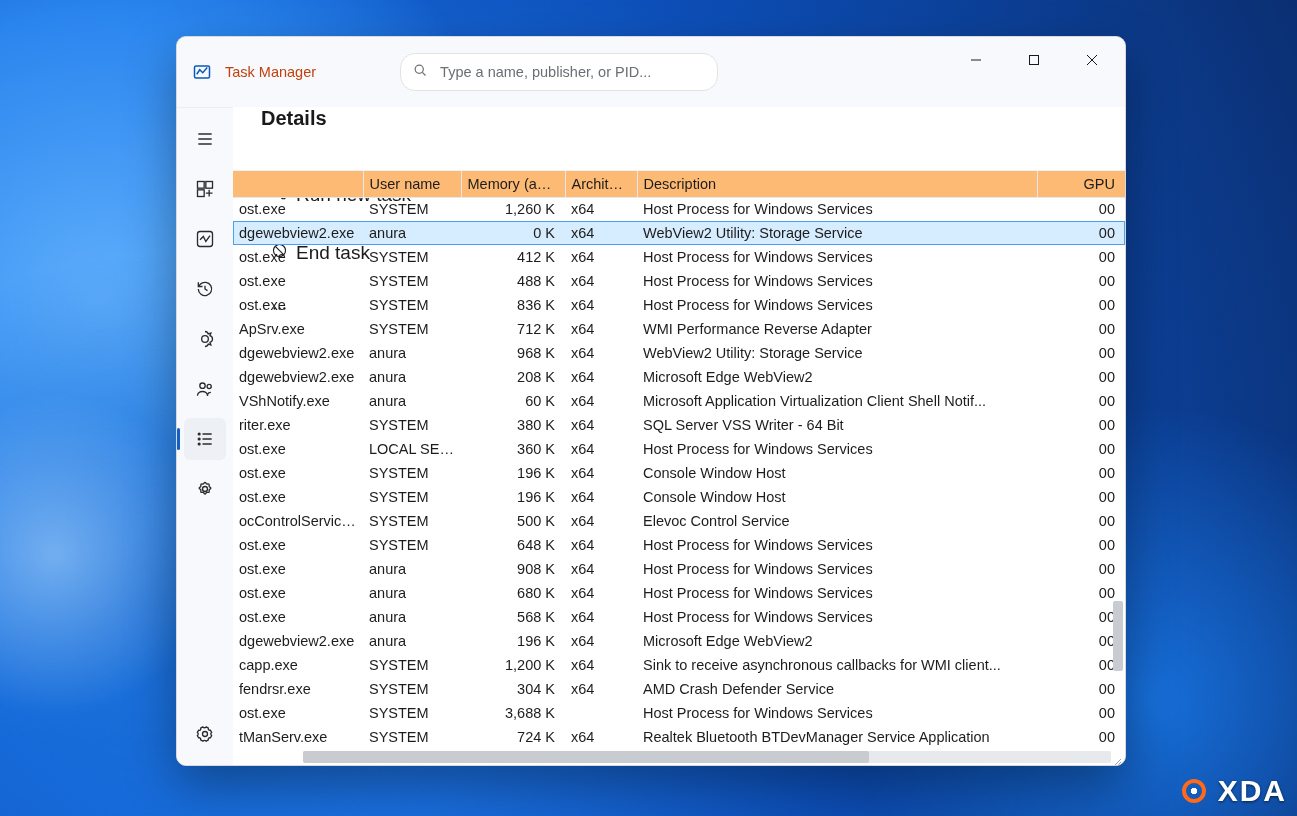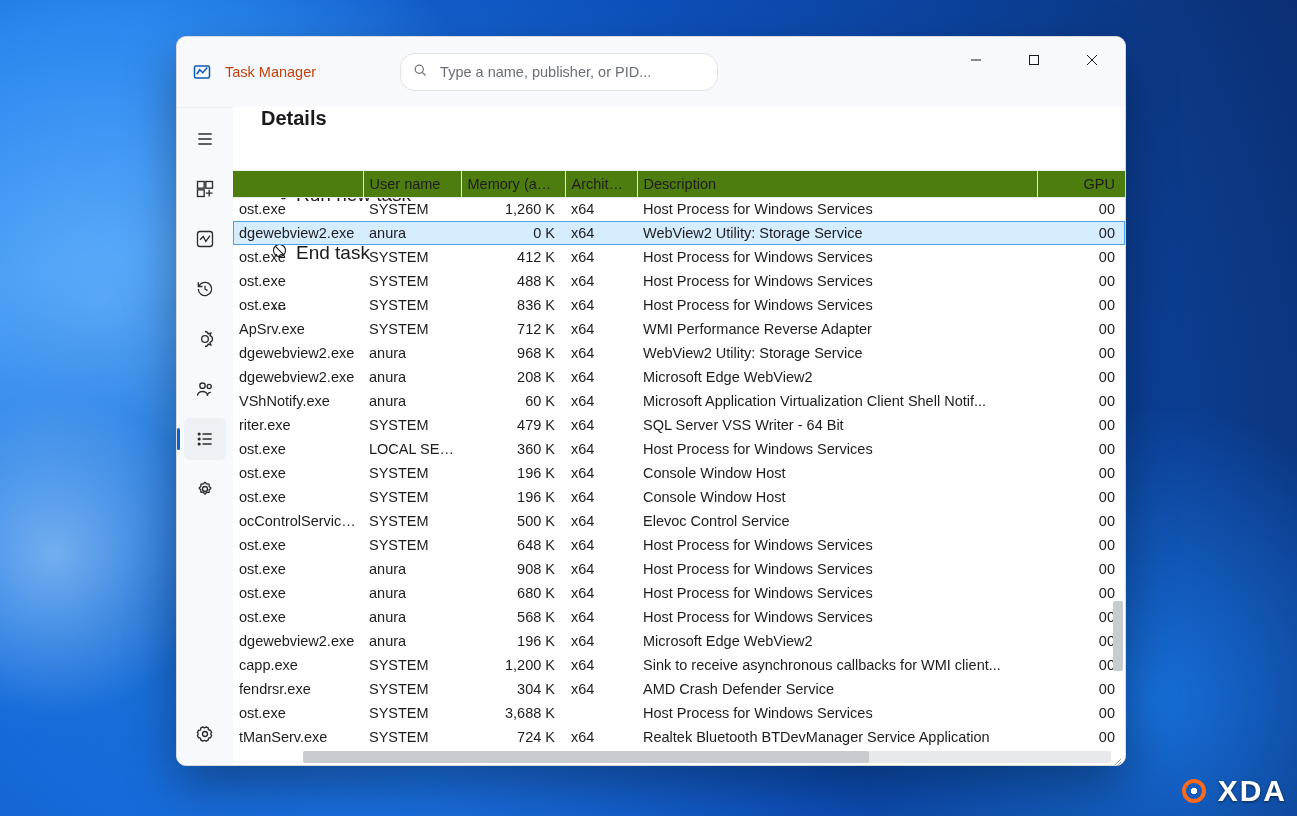--- a/index.html
+++ b/index.html
@@ -66,21 +66,21 @@
   }
   .page-title { font-size:20px; font-weight:600; color:#1a1a1a; }
   .content-header .spacer { flex:1; }
   .toolbar-btn { display:flex; align-items:center; gap:8px; font-size:19px; color:#1a1a1a; padding:6px 10px; border-radius:6px;}
   .toolbar-btn svg { width:17px; height:17px; }
   .more-btn { width:36px; justify-content:center; }
 
   .table-wrap { flex:1; overflow:hidden; position:relative; }
   table { border-collapse: collapse; width:100%; table-layout:fixed; }
   th, td { font-size:14.5px; color:#1d1d1d; text-align:left; white-space:nowrap; overflow:hidden; text-overflow:ellipsis; padding:1.5px 6px; }
-  thead th { font-weight:400; color:#1d1d1d; border-bottom:1px solid #e6e8eb; border-right:1px solid #e6e8eb; height:26px; background:#4d7c0f; }
+  thead th { font-weight:400; color:#1d1d1d; border-bottom:1px solid #e6e8eb; border-right:1px solid #e6e8eb; height:26px; background:#fdba74; }
   thead th:last-child { border-right:none;}
   col.c-name { width:130px;} col.c-user { width:98px;} col.c-mem { width:104px;} col.c-arch{width:72px;}
   col.c-desc { } col.c-gpu { width:88px;}
   td.num, th.num { text-align:right; padding-right:10px;}
   tbody tr { height:24px; }
   tbody tr.selected td { background:#d6ecff; }
   tbody tr.selected { outline:1px solid #4da0ee; outline-offset:-1px;}
   .hscroll { position:absolute; left:70px; right:14px; bottom:2px; height:12px; background:#e7e9ec; border-radius:2px;}
   .hscroll-thumb { position:absolute; left:0; top:0; bottom:0; width:70%; background:#c8cbcf; border-radius:2px;}
   .vscroll { position:absolute; right:2px; top:430px; width:10px; height:70px; background:#c8cbcf; border-radius:2px;}
@@ -340,21 +340,21 @@
                   <td>VShNotify.exe</td>
                   <td>anura</td>
                   <td class="num">60 K</td>
                   <td>x64</td>
                   <td>Microsoft Application Virtualization Client Shell Notif...</td>
                   <td class="num">00</td>
                 </tr>
                 <tr>
                   <td>riter.exe</td>
                   <td>SYSTEM</td>
-                  <td class="num">479 K</td>
+                  <td class="num">380 K</td>
                   <td>x64</td>
                   <td>SQL Server VSS Writer - 64 Bit</td>
                   <td class="num">00</td>
                 </tr>
                 <tr>
                   <td>ost.exe</td>
                   <td>LOCAL SER...</td>
                   <td class="num">360 K</td>
                   <td>x64</td>
                   <td>Host Process for Windows Services</td>

